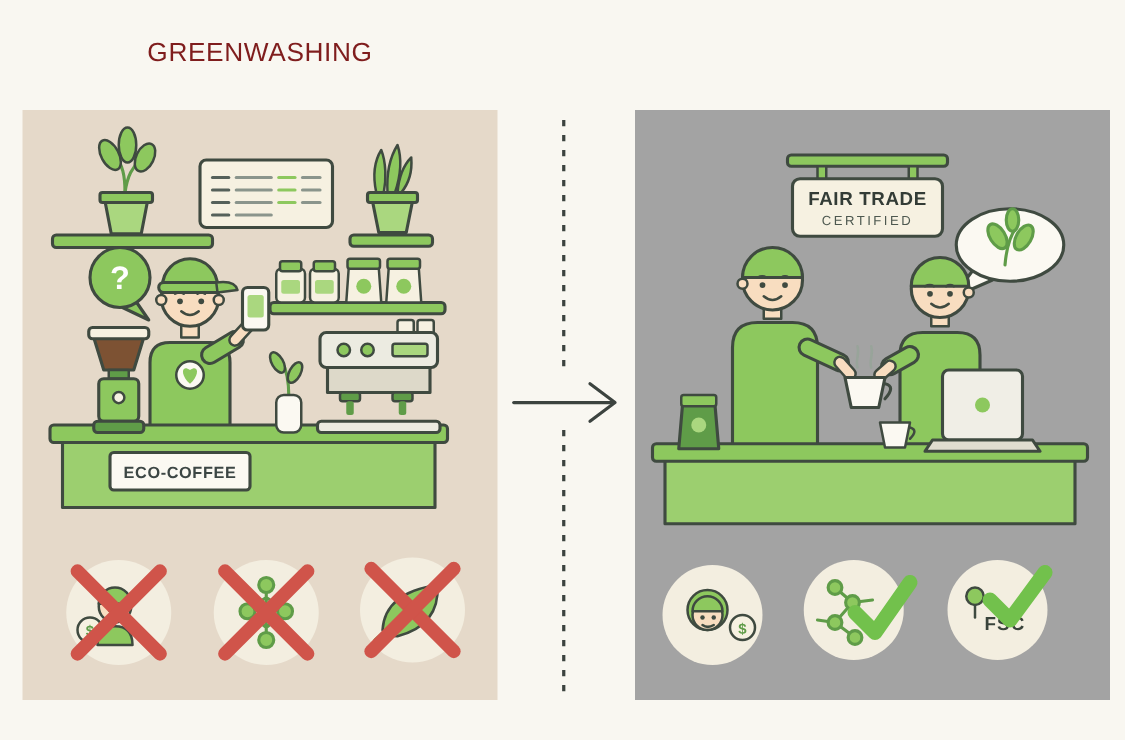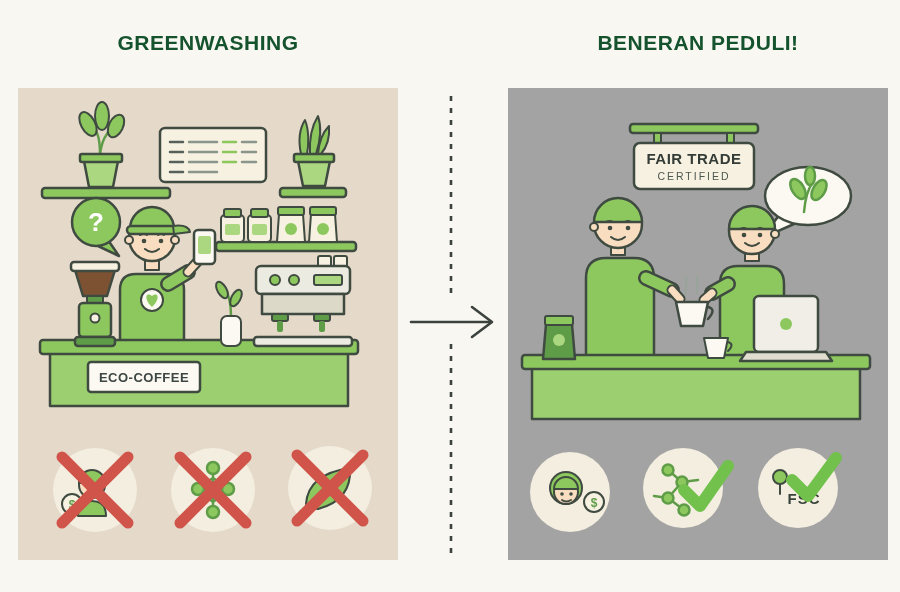--- a/index.html
+++ b/index.html
@@ -5,21 +5,21 @@
   html,body{margin:0;padding:0;}
   body{
     width:900px;height:592px;
     background:#f9f7f1;
     font-family:"Liberation Sans", sans-serif;
     overflow:hidden;
   }
   .canvas{position:relative;width:900px;height:592px;background:#f9f7f1;}
   .title{
     position:absolute;top:31px;width:380px;text-align:center;
-    font-size:21px;font-weight:bold;letter-spacing:.5px;color:#14532d;
+    font-size:21px;font-weight:normal;letter-spacing:.5px;color:#7f1d1d;
   }
   .title.left{left:18px;}
   .title.right{left:508px;}
   .panel{position:absolute;top:88px;width:380px;height:472px;}
   .panel.left{left:18px;background:#e5d9c9;}
   .panel.right{left:508px;background:#a3a3a3;}
   .panel svg{position:absolute;left:0;top:0;}
   .divider-svg{position:absolute;left:448px;top:94px;}
   .arrow-svg{position:absolute;left:408px;top:301px;}
 
@@ -58,21 +58,20 @@
   .sign2{font-size:10.5px;fill:#4d584f;letter-spacing:2px;}
   .coin{font-size:12px;font-weight:bold;fill:#5f9c48;}
   .fsc{font-size:15px;font-weight:bold;fill:#39433b;letter-spacing:1px;}
 </style>
 </head>
 <body>
 
 <div class="canvas">
 
   <div class="title left">GREENWASHING</div>
-  <div class="title right">BENERAN PEDULI!</div>
 
   <div class="panel left">
     <svg viewBox="0 0 380 472" width="380" height="472">
 
       <rect class="g1 ol" x="24" y="100" width="128" height="10" rx="3"></rect>
       <g>
         <path class="none olg thin" d="M82 66 C82 52 80 44 74 36"></path>
         <path class="none olg thin" d="M82 66 C84 52 88 46 94 40"></path>
         <ellipse class="g1 ol thin" cx="70" cy="36" rx="7" ry="13" transform="rotate(-28 70 36)"></ellipse>
         <ellipse class="g1 ol thin" cx="84" cy="28" rx="7" ry="14"></ellipse>

